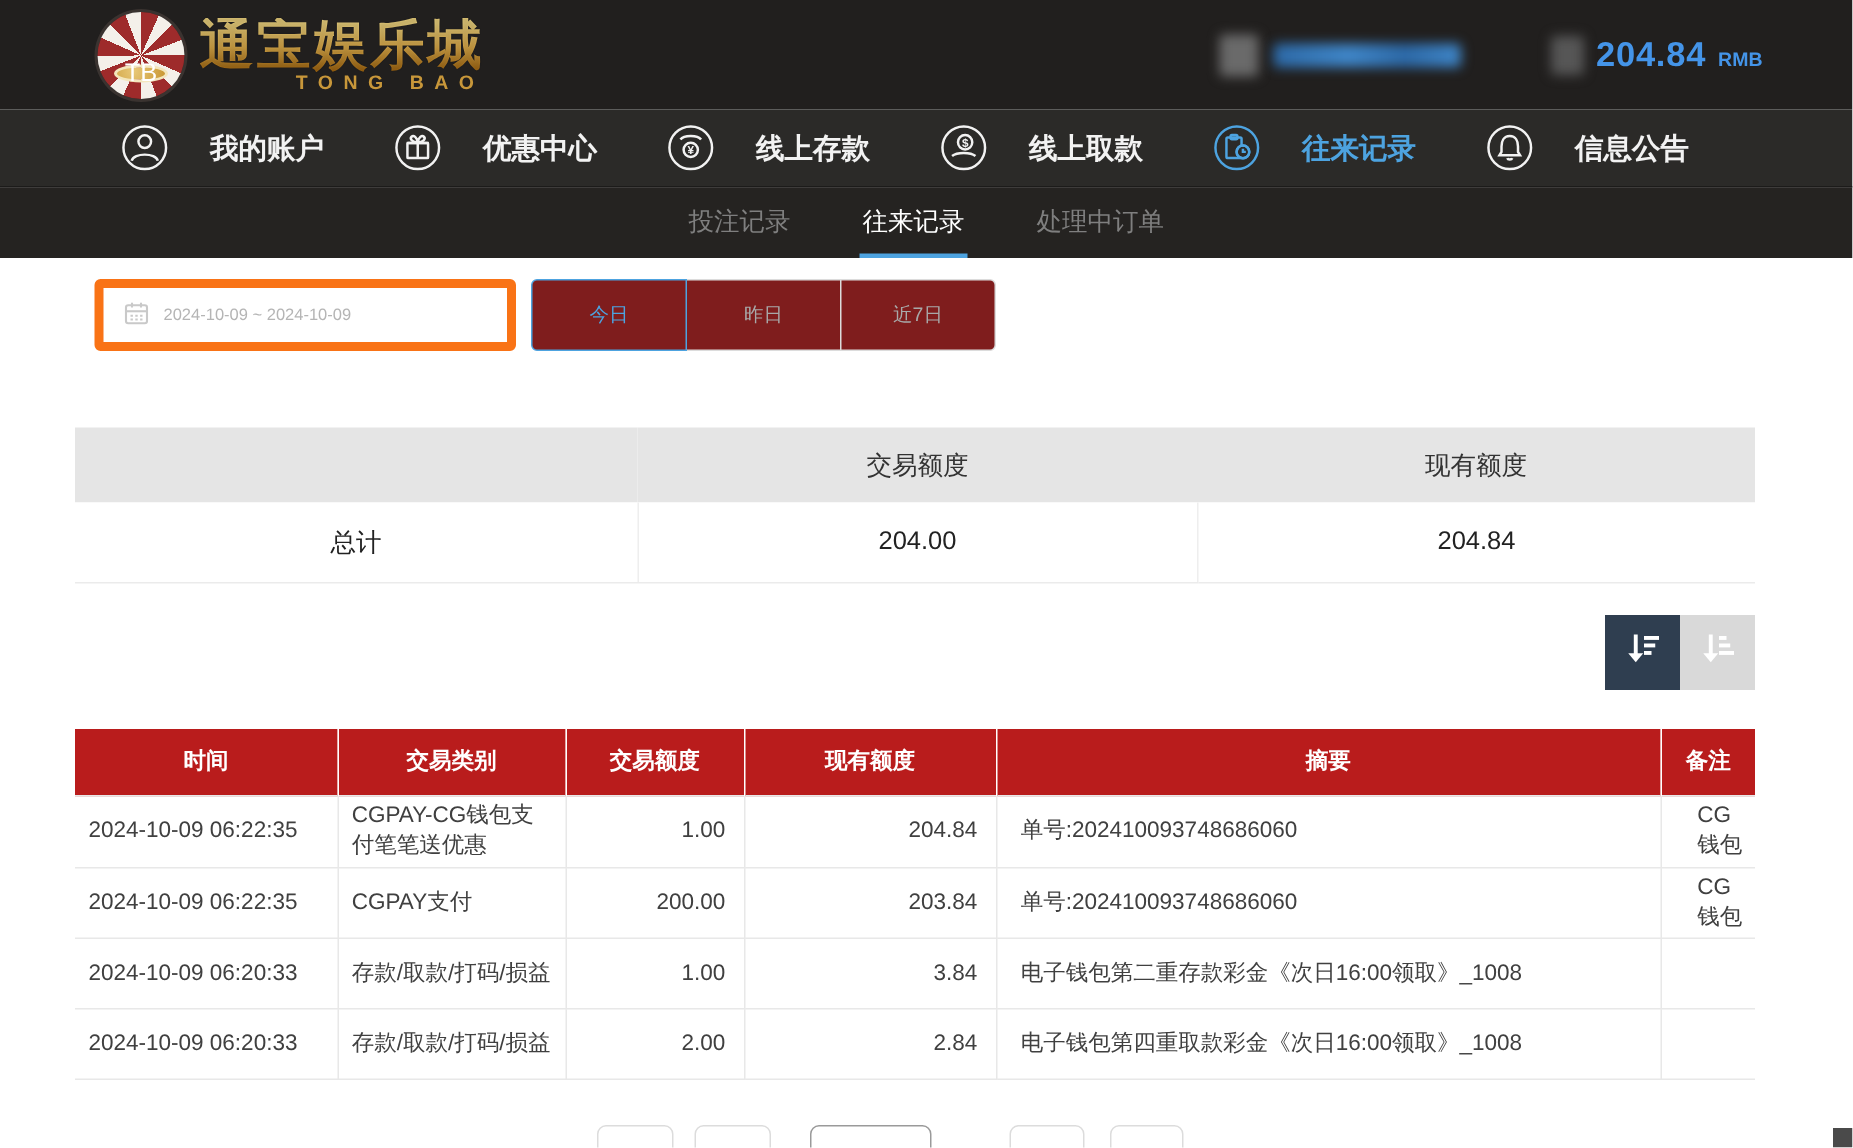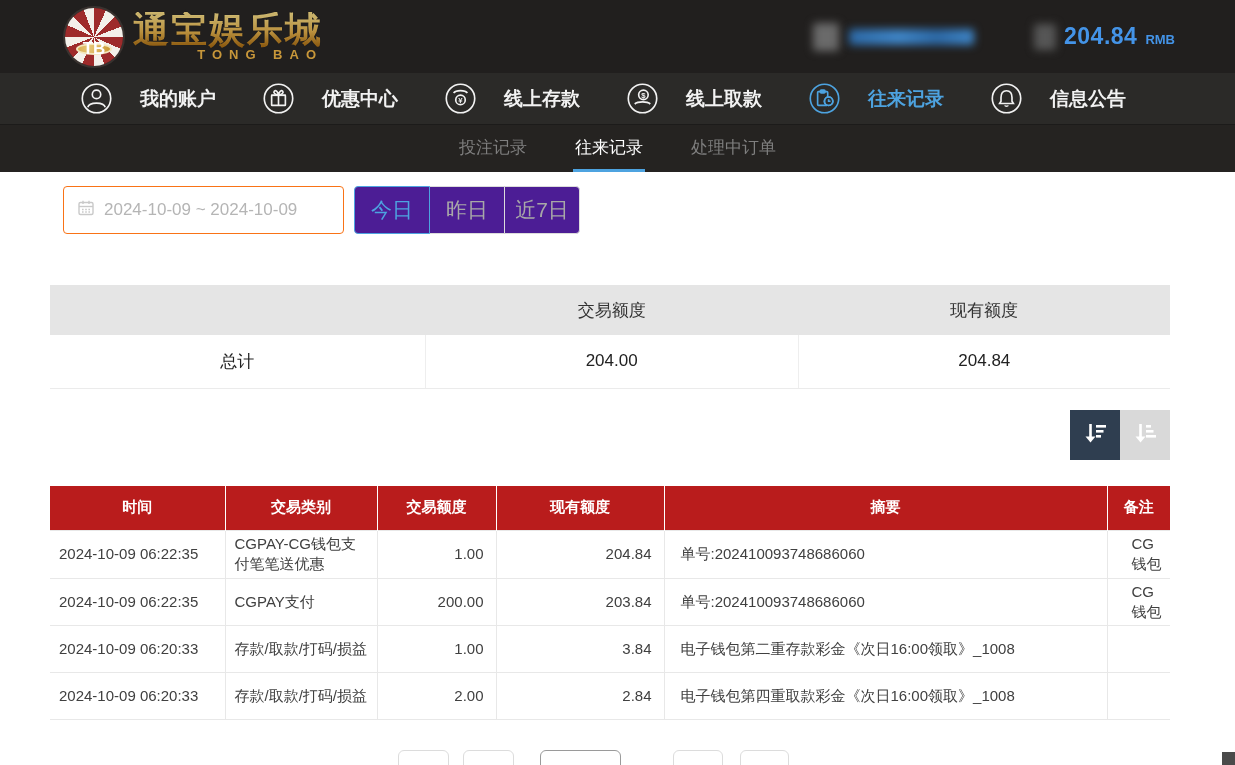--- a/index.html
+++ b/index.html
@@ -8,21 +8,21 @@
   .page { position:relative; width:1235px; height:765px; overflow:hidden; }
 
   
   .topbar { height:73px; background:#211f1e; display:flex; align-items:center; justify-content:space-between; padding:0 60px 0 65px; }
   .logo { display:flex; align-items:center; gap:10px; cursor:pointer; }
   .chip { position:relative; width:58px; height:58px; border-radius:50%;
           background:repeating-conic-gradient(#9e2b2b 0 24deg, #f4f0ea 24deg 45deg);
           box-shadow:0 0 0 2px #3a3330; }
   .chip-inner { position:absolute; inset:11px; background:radial-gradient(circle at 35% 30%, #e8c878, #c99733);
           border:2px solid #f3e6bd; border-radius:50%; display:flex; align-items:center; justify-content:center;
-          color:#fff; font-weight:bold; font-size:17px;margin-top:24px; }
+          color:#fff; font-weight:normal; font-size:17px;margin-top:24px; }
   .logo-text { display:flex; flex-direction:column; }
   .logo-cn { font-size:36px; font-weight:bold; letter-spacing:2px; line-height:1;
           background:linear-gradient(180deg,#f9dd84 10%, #e8b44d 55%, #a8690f 100%);
           -webkit-background-clip:text; background-clip:text; -webkit-text-fill-color:transparent; color:#e3b54d;
           text-shadow:0 0 1px rgba(0,0,0,.2); }
   .logo-en { font-size:13px; font-weight:bold; color:#c8973a; letter-spacing:7px; align-self:flex-end; margin-top:-1px; }
 
   .top-right { display:flex; align-items:center; gap:60px; }
   .user-blur { display:flex; align-items:center; gap:10px; }
   .blur-block { filter:blur(4px); border-radius:3px; }
@@ -43,24 +43,24 @@
   
   .subnav { height:47px; background:#252321; display:flex; justify-content:center; align-items:stretch; gap:44px; }
   .tab { display:flex; align-items:center; font-size:17px; color:#7f7f7f; cursor:pointer; border-bottom:3px solid transparent; padding:0 2px; }
   .tab.active { color:#ffffff; border-bottom-color:#4da3e0; }
 
   
   .filter-row { display:flex; align-items:center; margin:14px 0 0 50px; height:48px; }
   .select-box { width:195px; height:48px; border:1px solid #dcdcdc; border-radius:4px; display:flex; align-items:center;
           padding:0 14px 0 16px; font-size:17px; color:#555; cursor:pointer; justify-content:space-between; }
   .caret { font-size:10px; color:#9a9a9a; }
-  .date-box { width:281px; height:48px; border:1px solid #f97316; border-radius:4px; display:flex; align-items:center;
-          gap:9px; margin-left:13px; padding-left:13px; font-size:17px; color:#b5b5b5; cursor:pointer; }
+  .date-box { width:281px; height:48px; border:6px solid #f97316; border-radius:4px; display:flex; align-items:center;
+          gap:9px; margin-left:13px; padding-left:13px; font-size:11px; color:#b5b5b5; cursor:pointer; }
   .btn-group { display:flex; margin-left:10px; }
-  .range-btn { width:76px; height:48px; background:#4c1d95; border:1px solid #dcdcdc; font-size:21px; color:#a8a8a8;
+  .range-btn { width:104px; height:48px; background:#7f1d1d; border:1px solid #dcdcdc; font-size:13px; color:#a8a8a8;
           display:flex; align-items:center; justify-content:center; cursor:pointer; margin-left:-1px; }
   .range-btn:first-child { border-radius:4px 0 0 4px; margin-left:0; }
   .range-btn:last-child { border-radius:0 4px 4px 0; }
   .range-btn.active { border:1px solid #4da3e0; color:#4da3e0; z-index:2; }
   .search-btn { width:101px; height:48px; margin-left:12px; background:#55b7f3; border:none; border-radius:4px;
           color:#fff; font-size:17px; cursor:pointer; }
 
   
   .summary { width:1120px; margin:51px 0 0 50px; border-collapse:collapse; table-layout:fixed; }
   .summary th { background:#e5e5e5; height:50px; font-size:17px; font-weight:normal; color:#333; }

